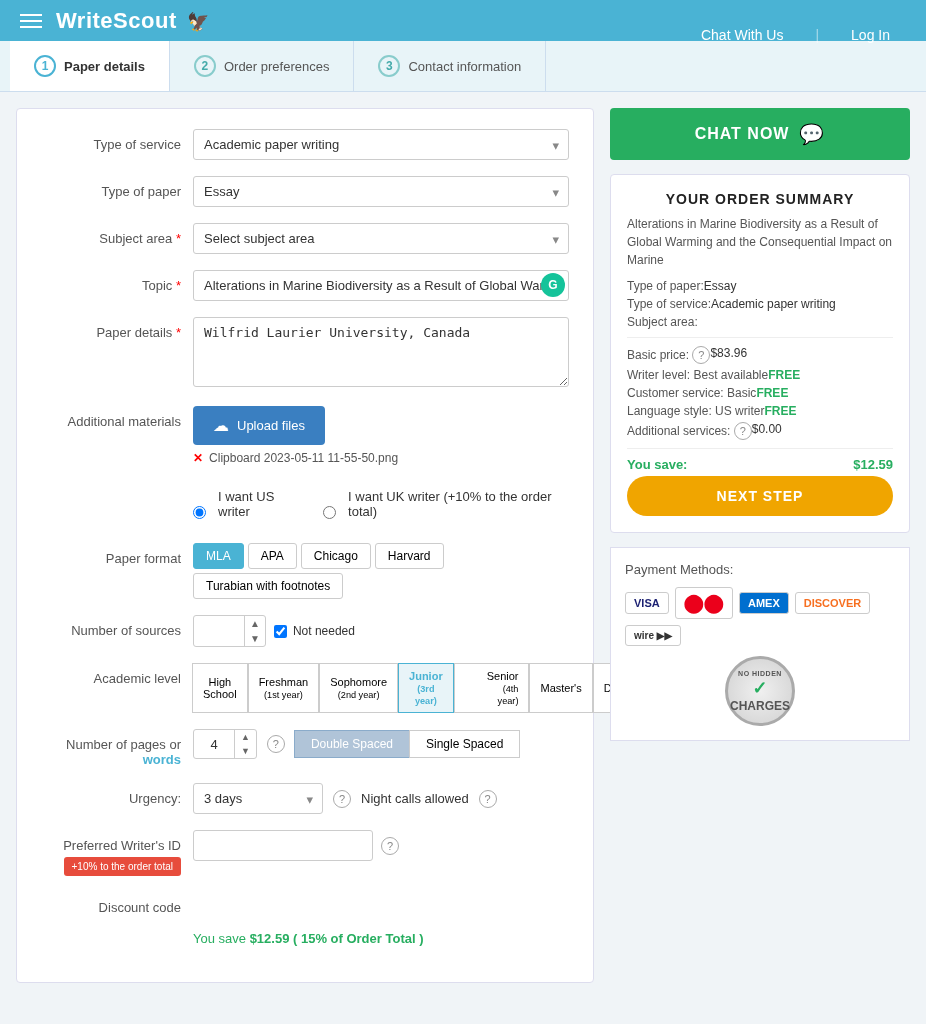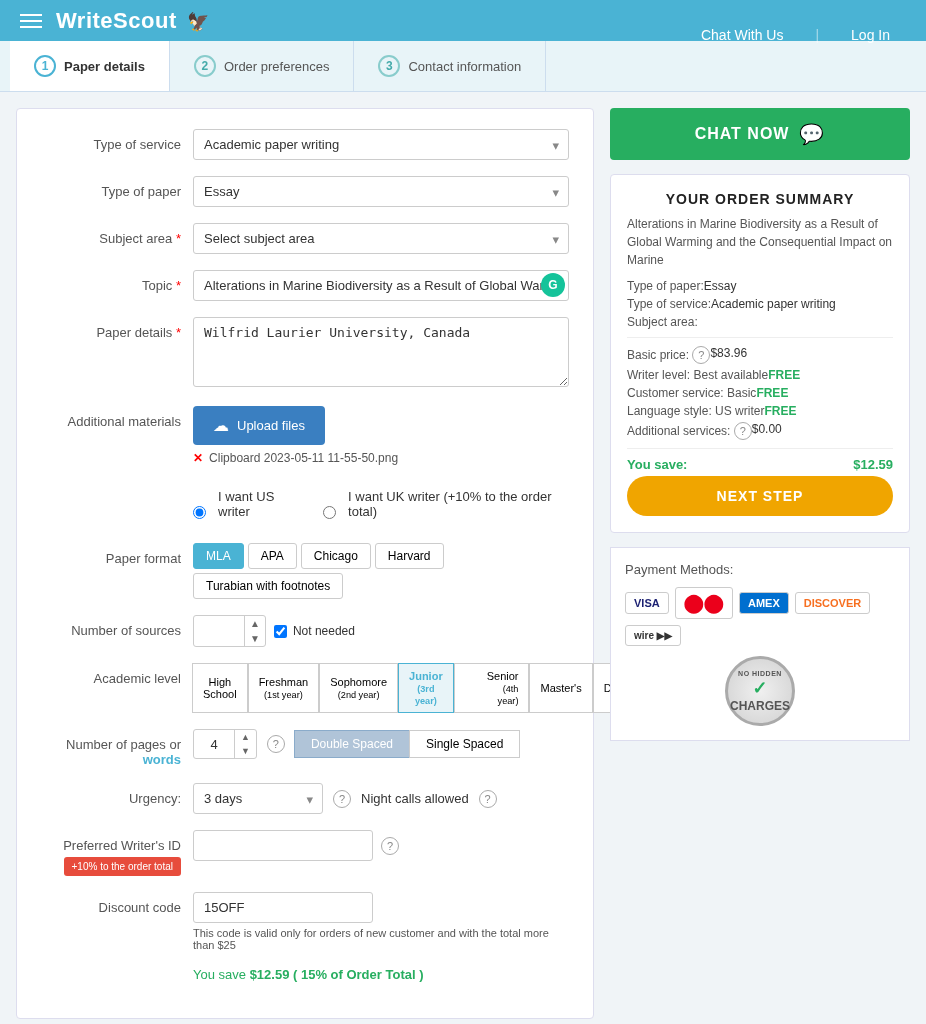--- a/index.html
+++ b/index.html
@@ -635,24 +635,20 @@
         <div class="form-control">
           <div class="writer-id-row">
             <input type="text" style="width: 180px;">
             <span class="help-icon">?</span>
           </div>
         </div>
       </div>
 
       <div class="form-row">
         <div class="form-label">Discount code</div>
-        <div class="form-control">
-          <input type="text" style="width: 180px;" value="15OFF">
-          <div class="discount-info">This code is valid only for orders of new customer and with the total more than $25</div>
-        </div>
       </div>
 
       <div class="form-row">
         <div class="form-label"></div>
         <div class="form-control">
           <span class="save-row">
             You save <span class="save-amount">$12.59 ( 15% of Order Total )</span>
           </span>
         </div>
       </div>

